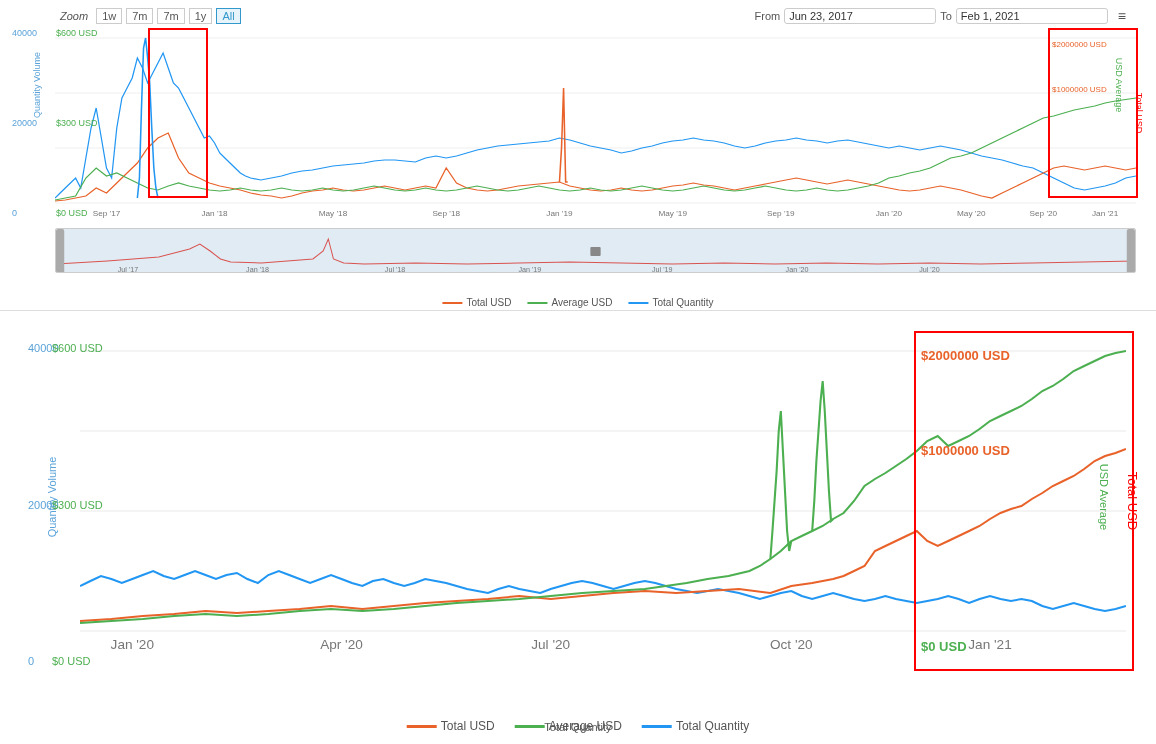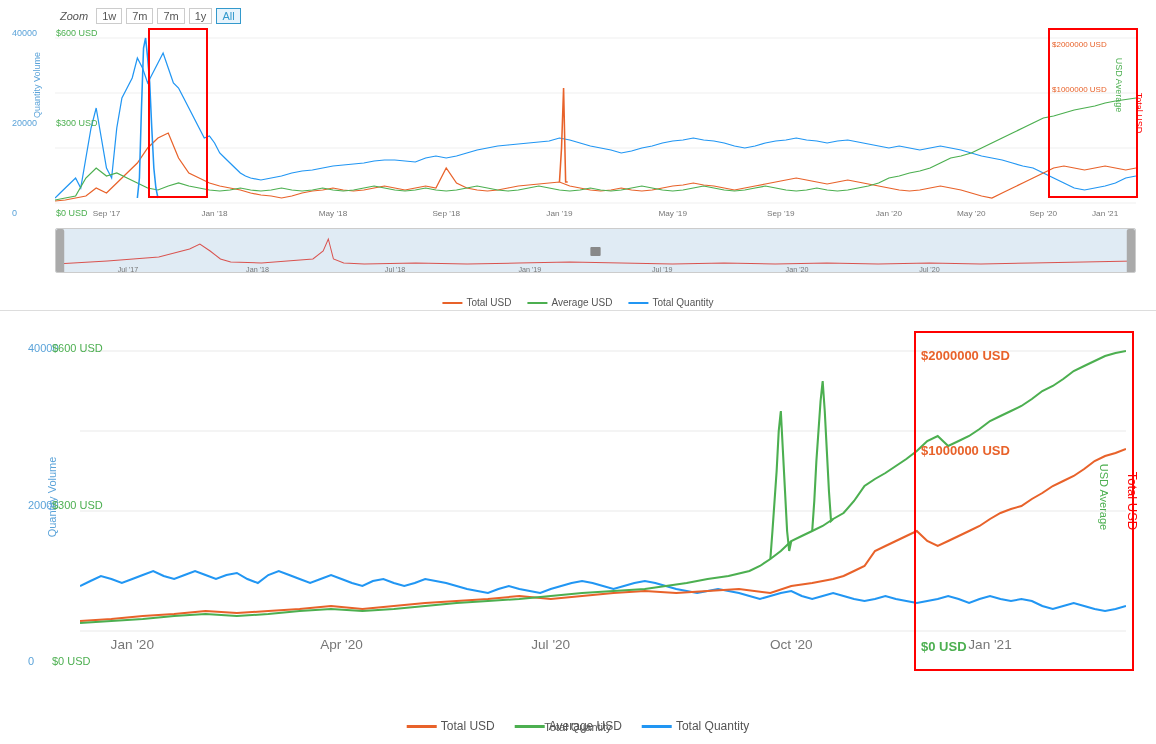--- a/index.html
+++ b/index.html
@@ -248,20 +248,27 @@
 
   <div class="zoom-controls">
     <span class="zoom-label">Zoom</span>
     <button class="zoom-btn">1w</button>
     <button class="zoom-btn">7m</button>
     <button class="zoom-btn">7m</button>
     <button class="zoom-btn">1y</button>
     <button class="zoom-btn active">All</button>
   </div>
 
+  <div class="date-controls">
+    <span>From</span>
+    <input class="date-input" type="text" value="Jun 23, 2017" style="">
+    <span>To</span>
+    <input class="date-input" type="text" value="Feb 1, 2021" style="">
+    <span class="hamburger-icon">≡</span>
+  </div>
 
   <div class="y-axis-left-label-top">Quantity Volume</div>
   <div class="y-axis-right-label-top">USD Average</div>
 
   <div class="main-chart-area">
     <svg class="chart-svg-top" viewBox="0 0 1050 195" preserveAspectRatio="none">
 
       <line x1="0" y1="10" x2="1050" y2="10" stroke="#e0e0e0" stroke-width="0.5"></line>
       <line x1="0" y1="65" x2="1050" y2="65" stroke="#e0e0e0" stroke-width="0.5"></line>
       <line x1="0" y1="120" x2="1050" y2="120" stroke="#e0e0e0" stroke-width="0.5"></line>

